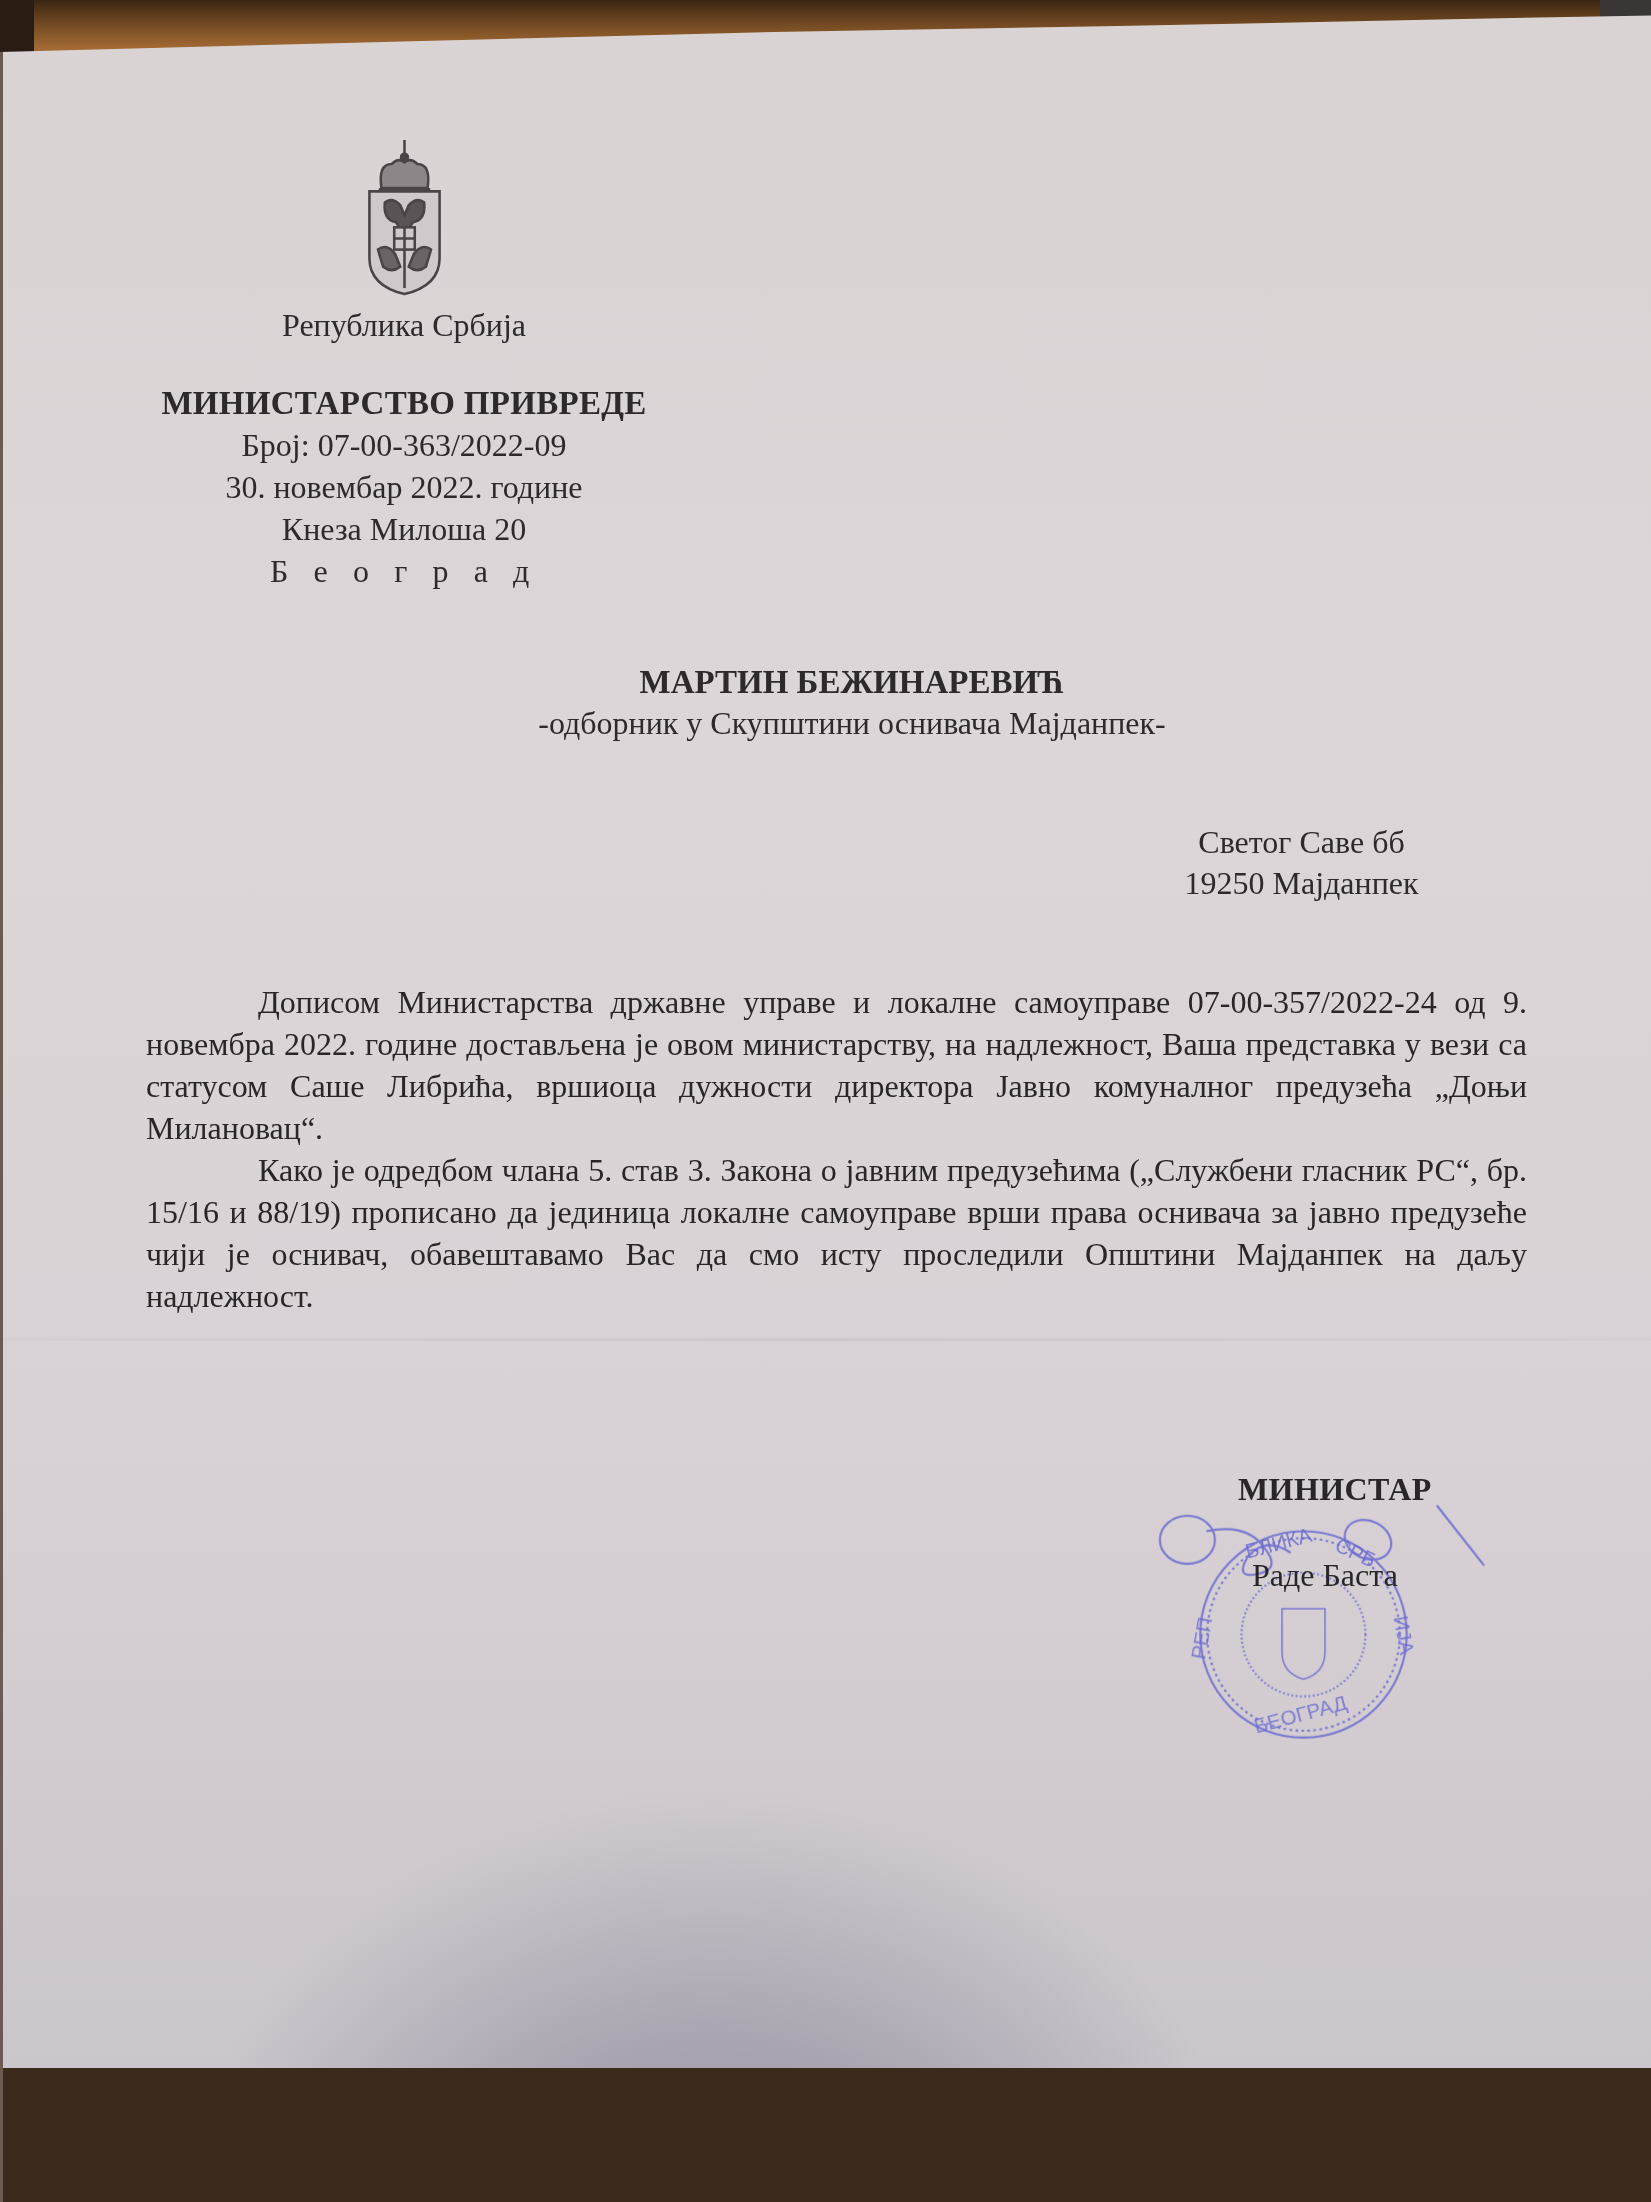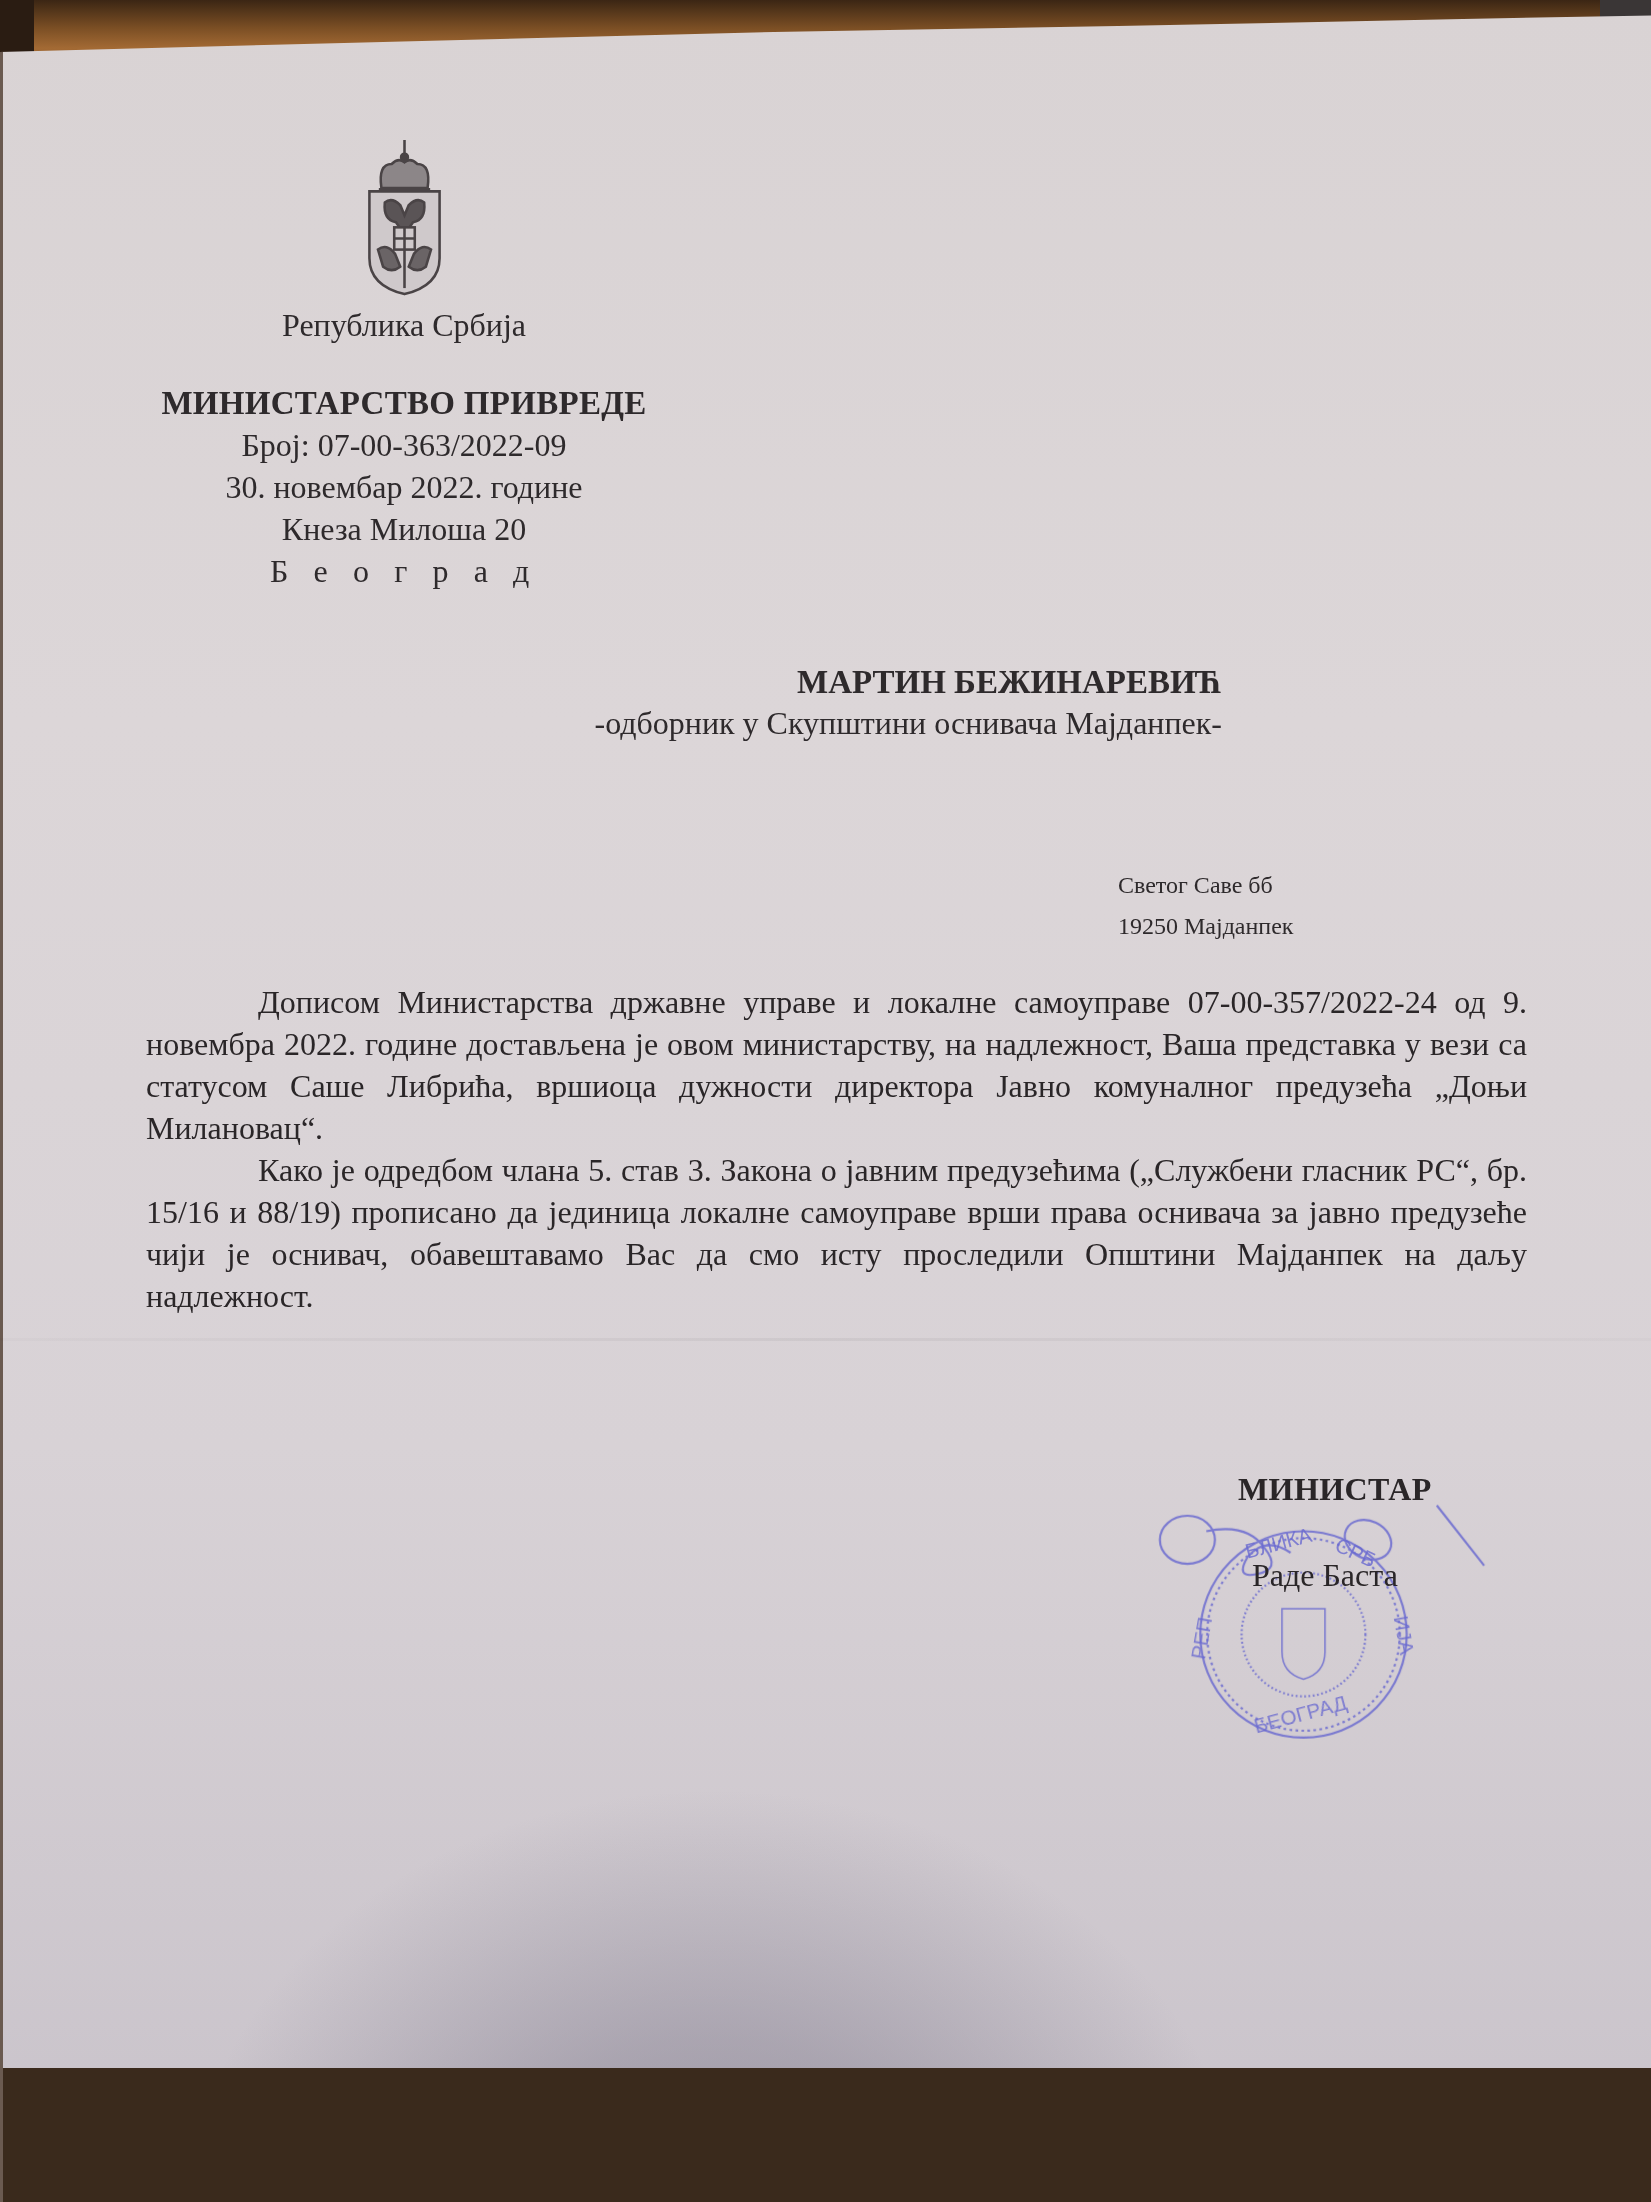--- a/index.html
+++ b/index.html
@@ -30,28 +30,28 @@
 
     .header {
       position: absolute; left: 120px; top: 138px; width: 568px;
       text-align: center; font-size: 32px; line-height: 42px; color: #2e2a2c;
     }
     .crest { display:block; margin: 0 auto 6.9px auto; width: 77px; height: 159px; }
     .header .ministry { font-weight: bold; font-size: 33px; letter-spacing: 0.3px; margin-top: 36px; }
     .header .city { letter-spacing: 8.6px; }
 
     .recipient {
-      position: absolute; left: 482px; top: 662px; width: 740px; text-align: right;
+      position: absolute; left: 482px; top: 662px; width: 740px; text-align: center;
       font-size: 32px; line-height: 41px; color: #2e2a2c;
     }
     .recipient .name { font-weight: bold; font-size: 33px; }
 
     .address {
-      position: absolute; left: 1118px; top: 865px; width: 367px; text-align: left;
-      font-size: 24px; line-height: 41px; color: #2e2a2c;
+      position: absolute; left: 1118px; top: 822px; width: 367px; text-align: center;
+      font-size: 32px; line-height: 41px; color: #2e2a2c;
     }
 
     .body-text {
       position: absolute; left: 146px; top: 981px; width: 1381px;
       font-size: 32px; line-height: 42px; text-align: justify; color: #2a2628;
     }
     .body-text p { margin: 0; text-indent: 112px; }
 
     .signature {
       position: absolute; left: 1153px; top: 1471px; width: 344px; height: 284px;

